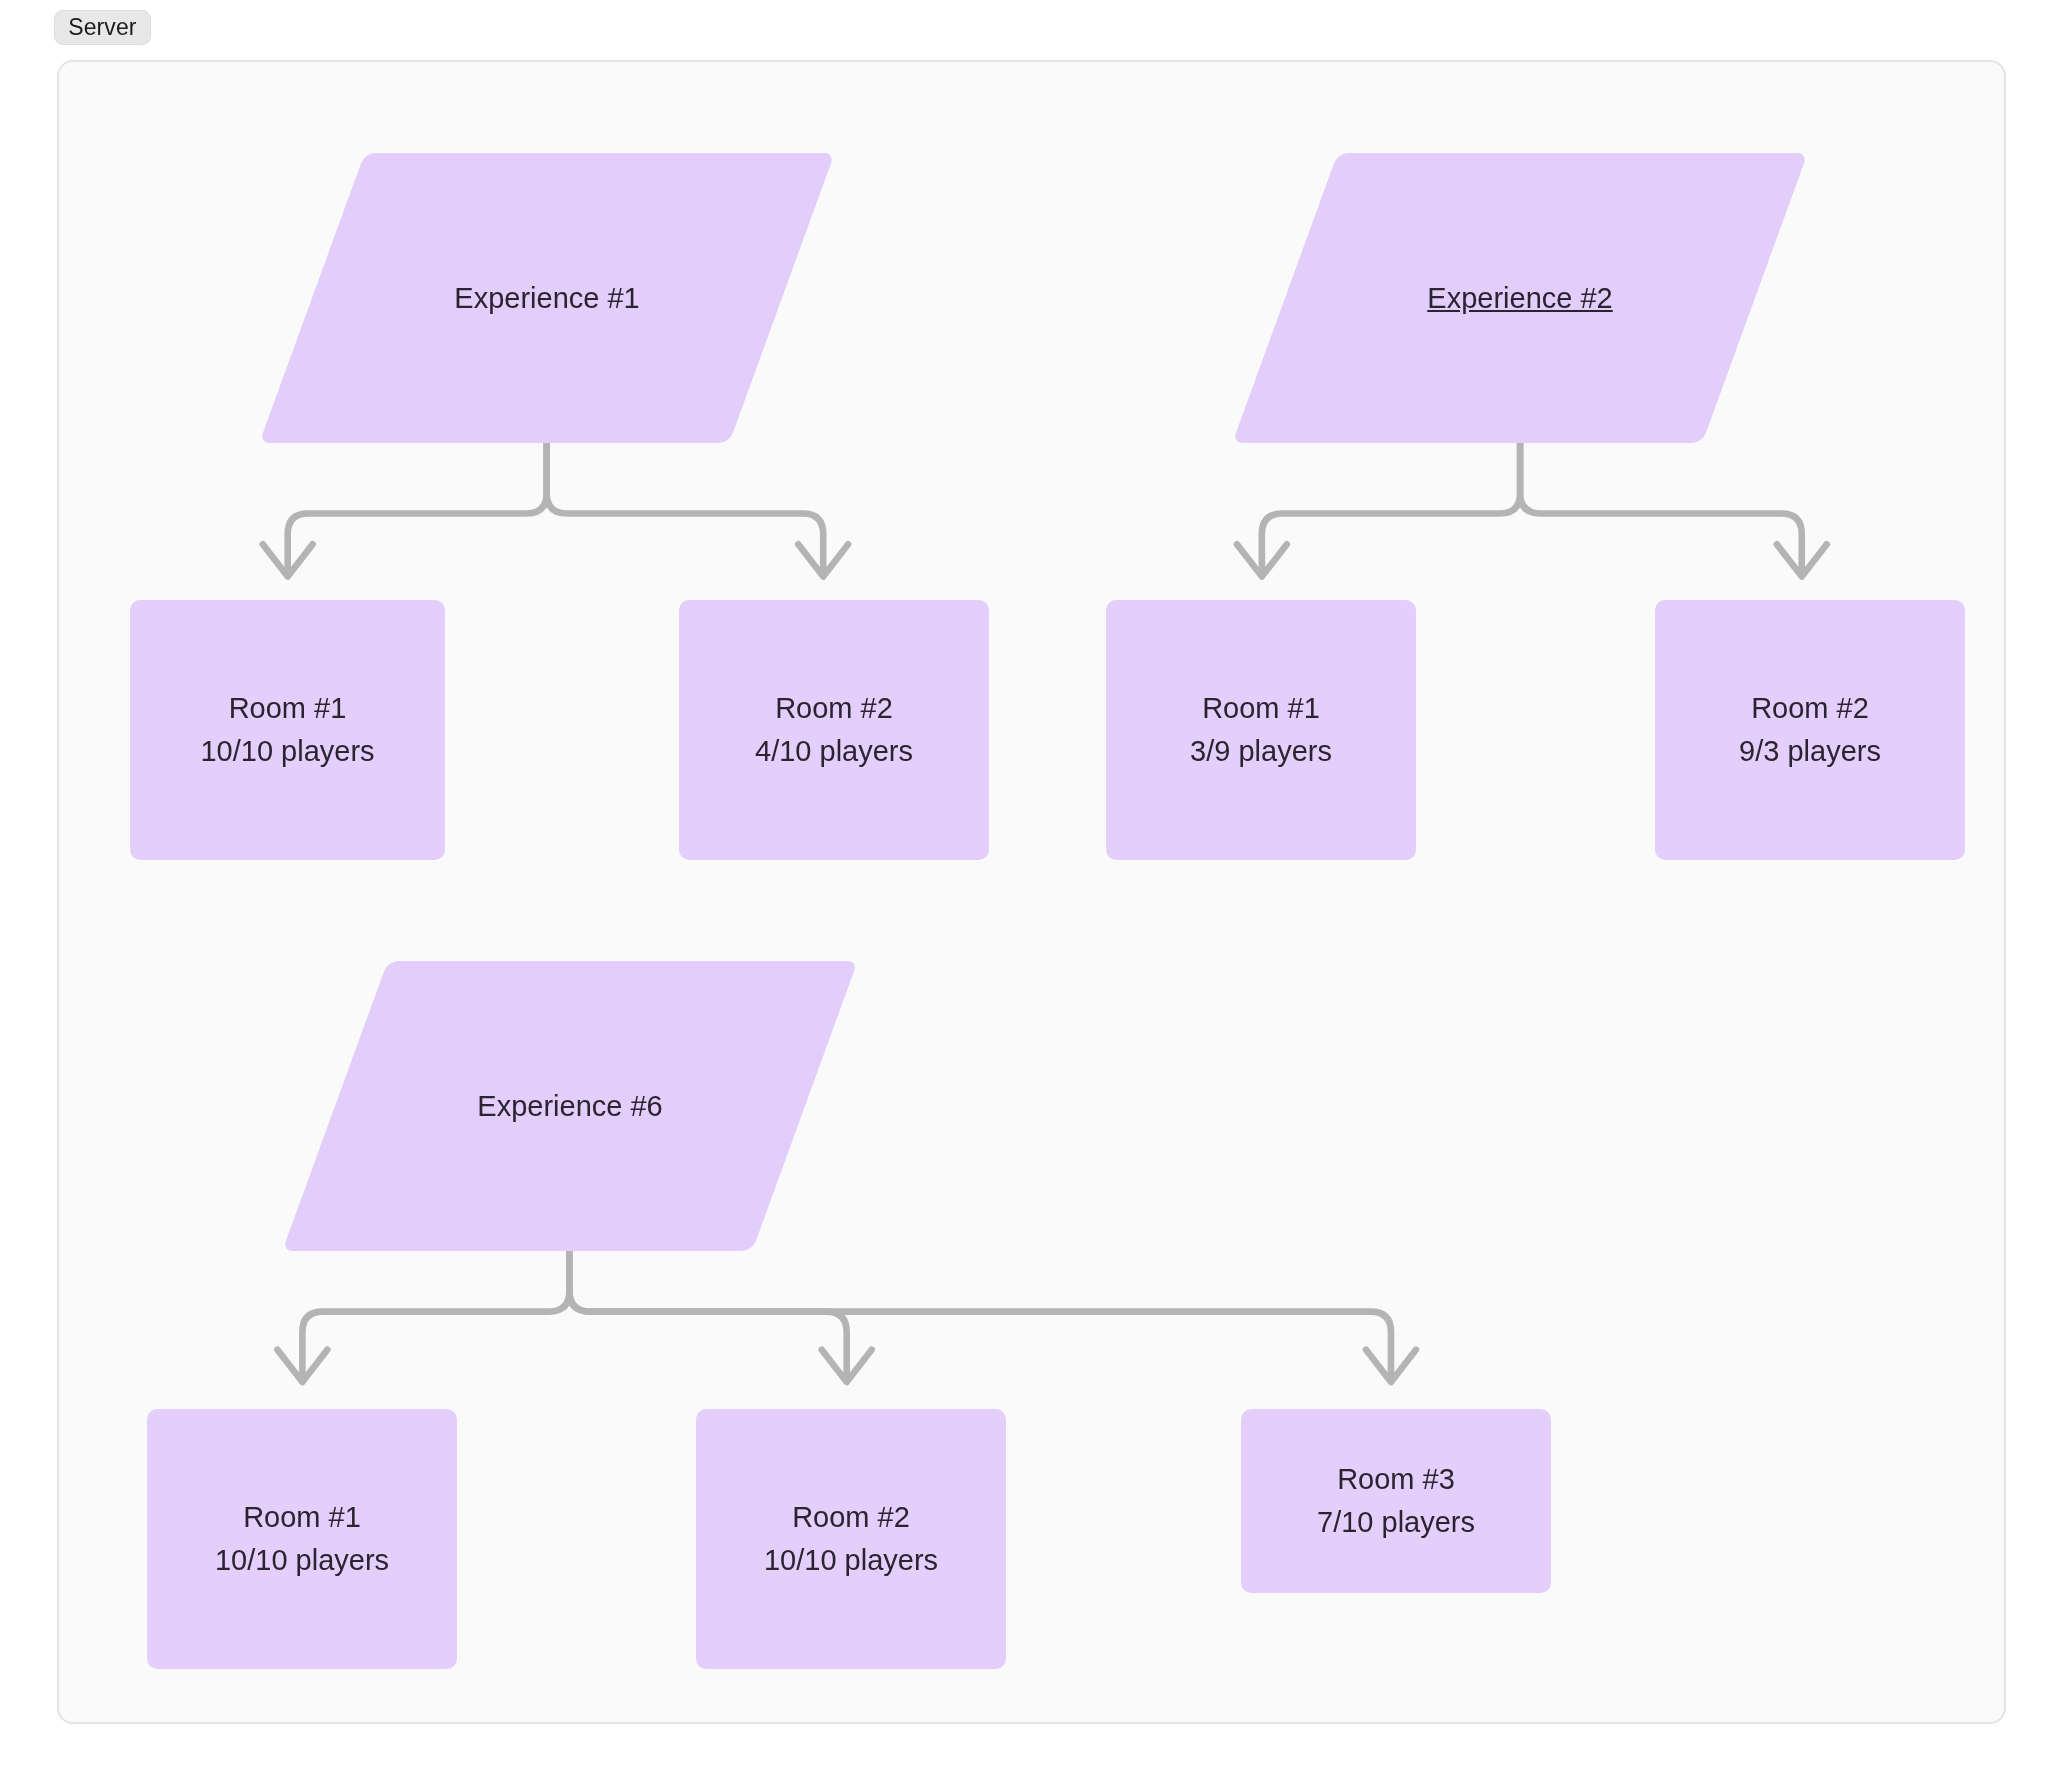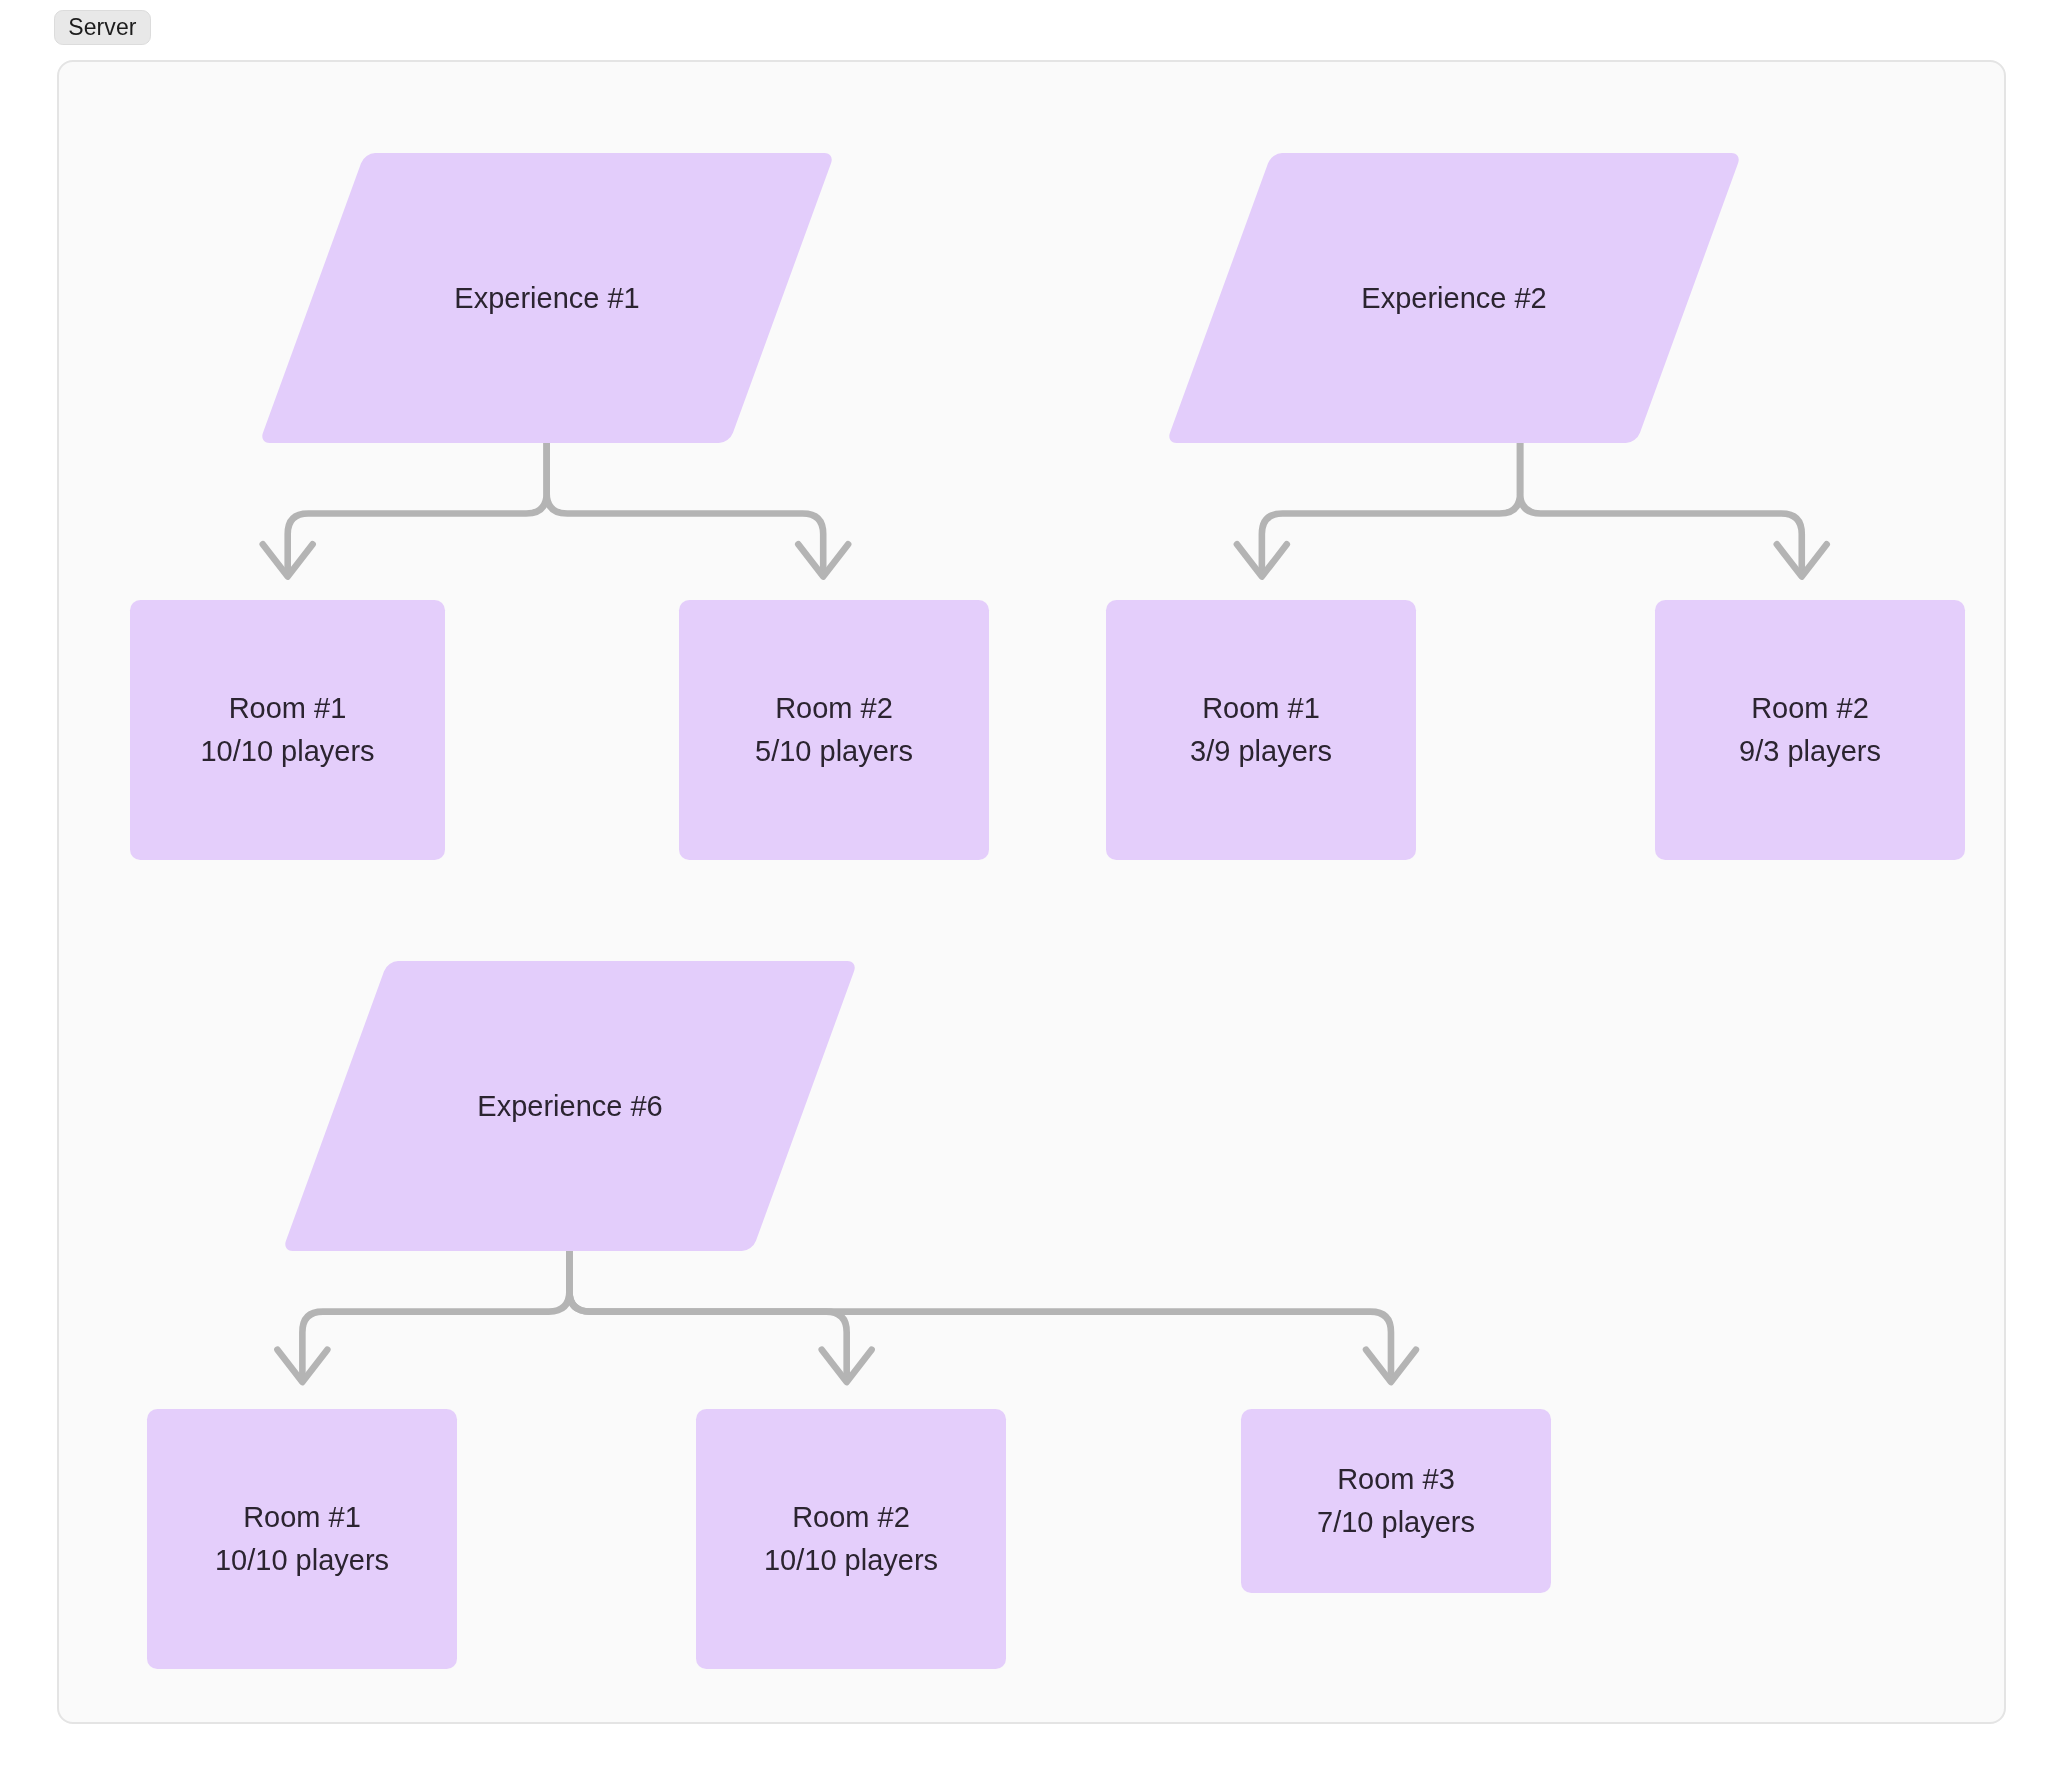--- a/index.html
+++ b/index.html
@@ -140,38 +140,38 @@
       <path d="M 1862 1840 L 1896 1884 L 1930 1840"></path>
 
     </g>
   </svg>
 
   <div class="node experience" style="left:312px; top:153px;">
     <div class="shape"></div>
     <div class="label">Experience #1</div>
   </div>
 
-  <div class="node experience" style="left:1219px; top:153px;">
+  <div class="node experience" style="left:1285px; top:153px;text-decoration:underline;">
     <div class="shape"></div>
     <div class="label">Experience #2</div>
   </div>
 
   <div class="node experience" style="left:335px; top:961px;">
     <div class="shape"></div>
     <div class="label">Experience #6</div>
   </div>
 
   <div class="node room" style="left:130px; top:600px; width:315px; height:260px;">
     <div class="line">Room #1</div>
     <div class="line">10/10 players</div>
   </div>
 
   <div class="node room" style="left:679px; top:600px; width:310px; height:260px;">
     <div class="line">Room #2</div>
-    <div class="line">5/10 players</div>
+    <div class="line">4/10 players</div>
   </div>
 
   <div class="node room" style="left:1106px; top:600px; width:310px; height:260px;">
     <div class="line">Room #1</div>
     <div class="line">3/9 players</div>
   </div>
 
   <div class="node room" style="left:1655px; top:600px; width:310px; height:260px;">
     <div class="line">Room #2</div>
     <div class="line">9/3 players</div>

